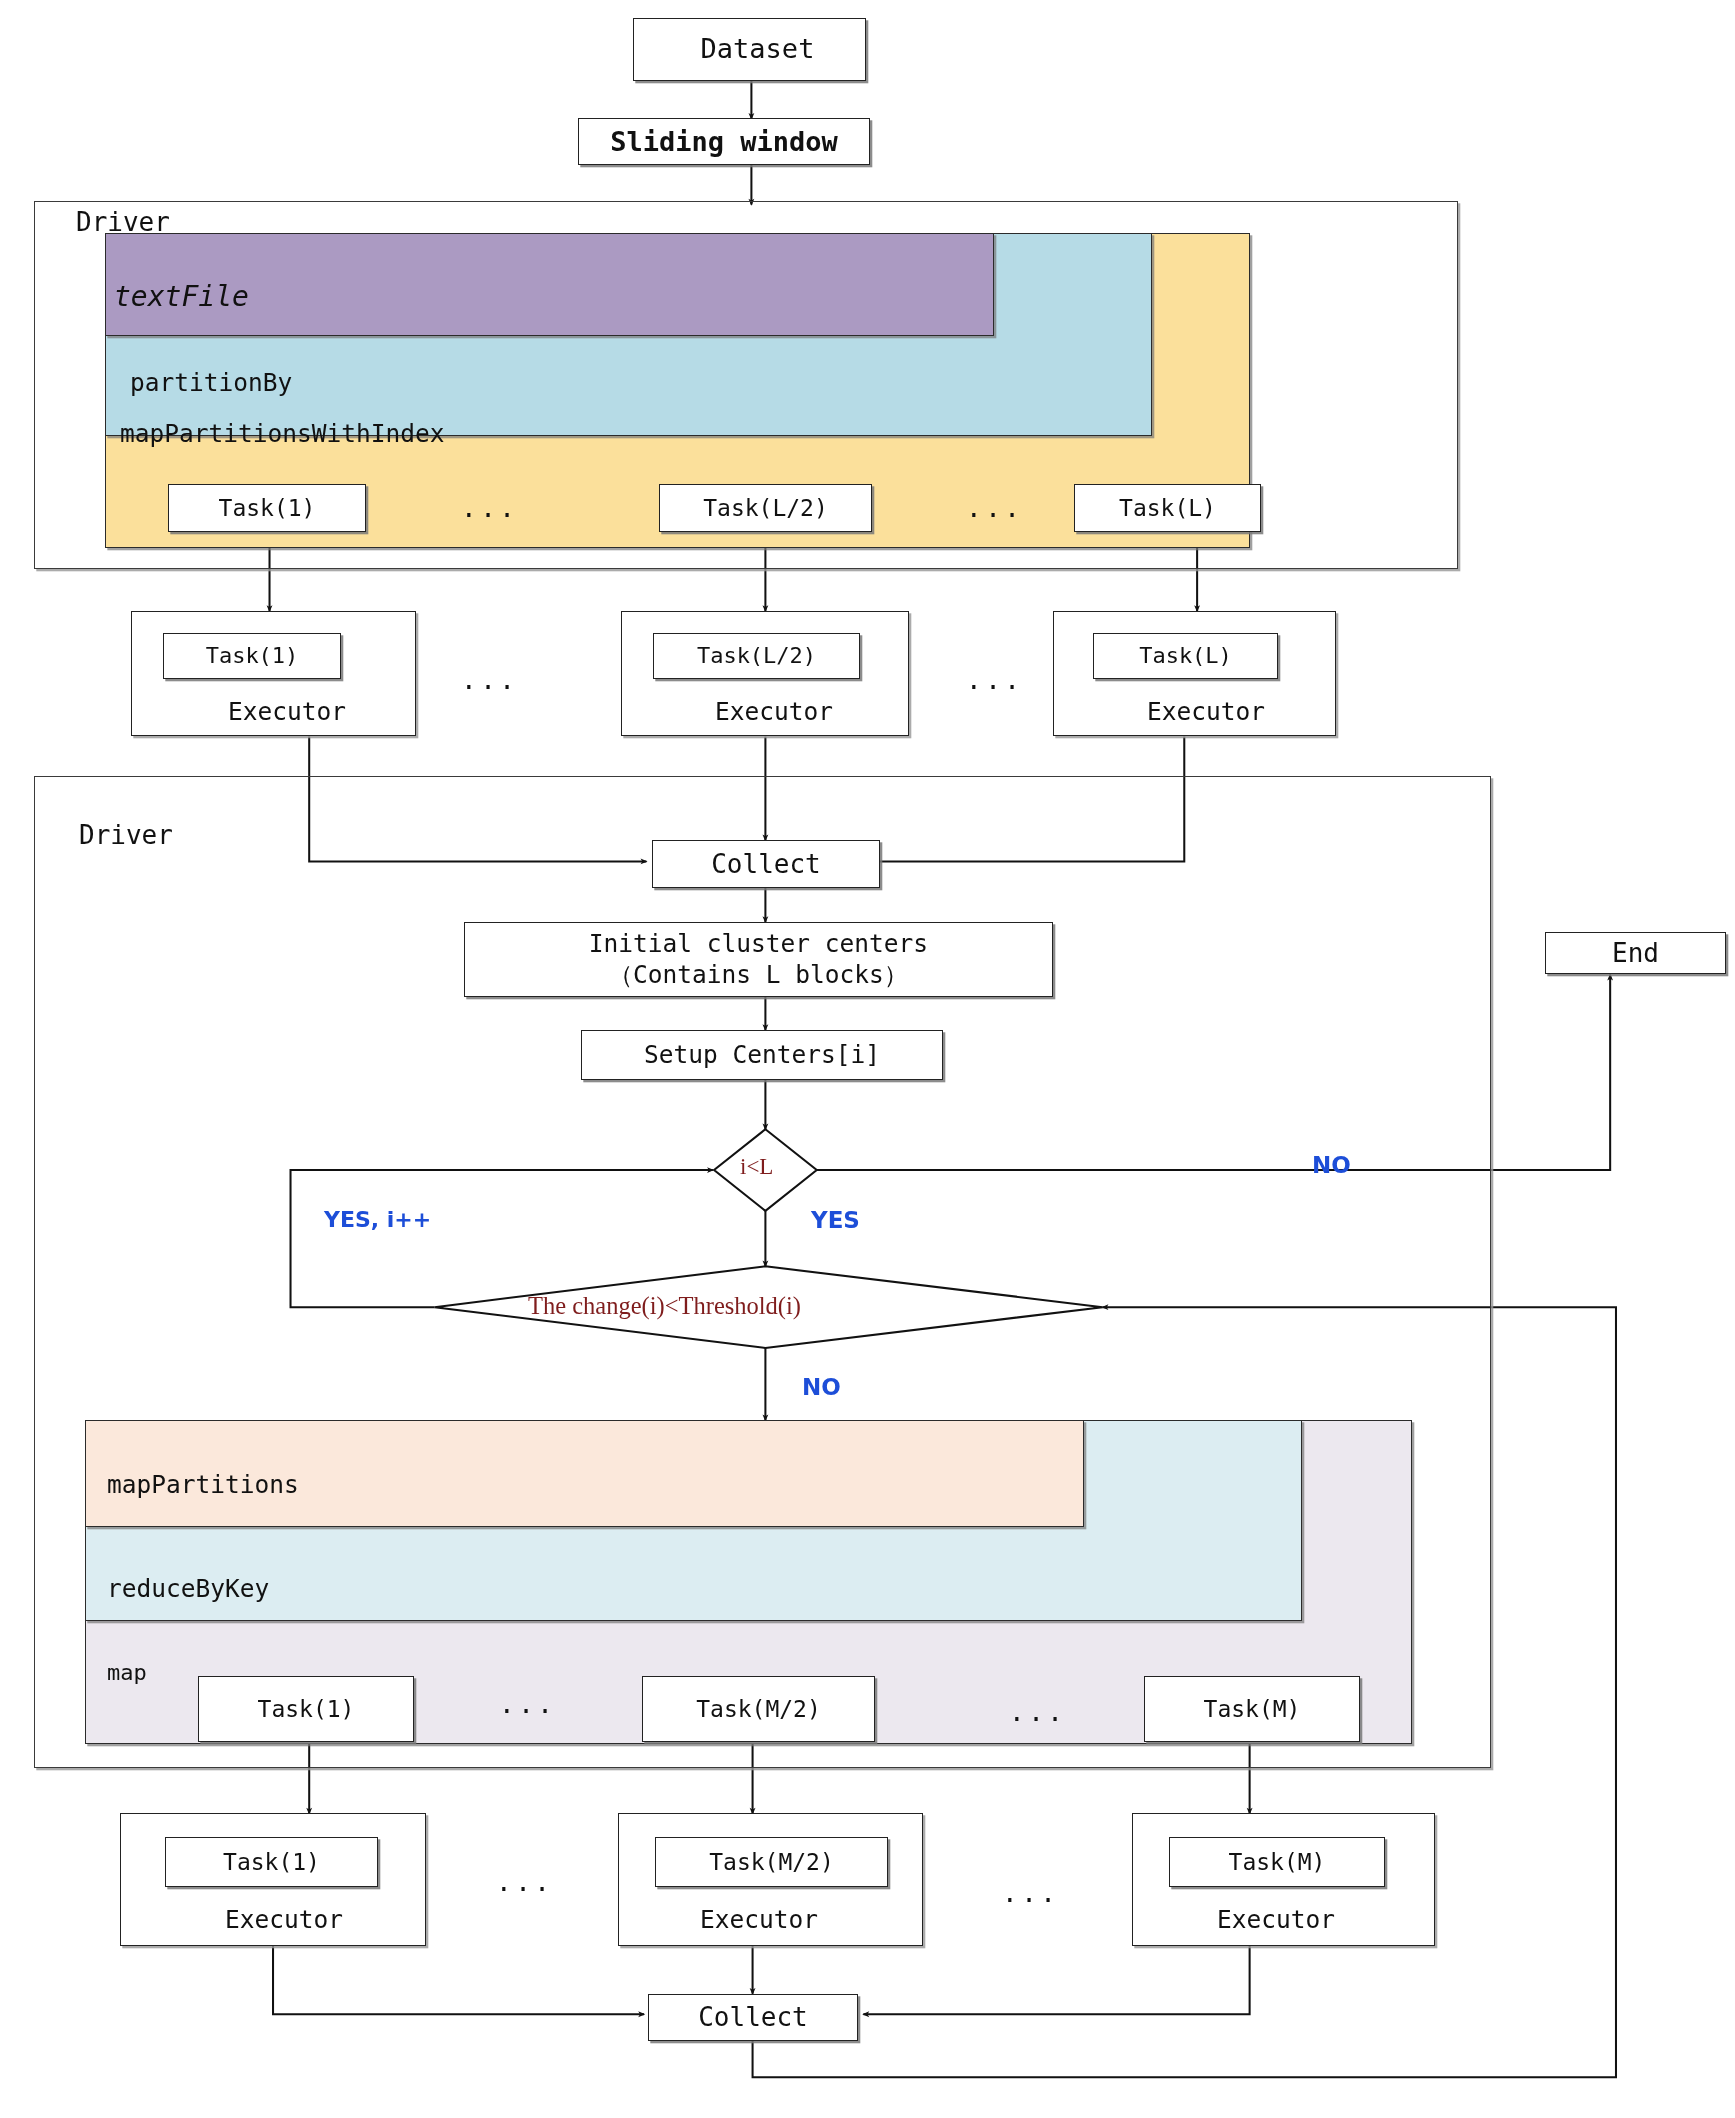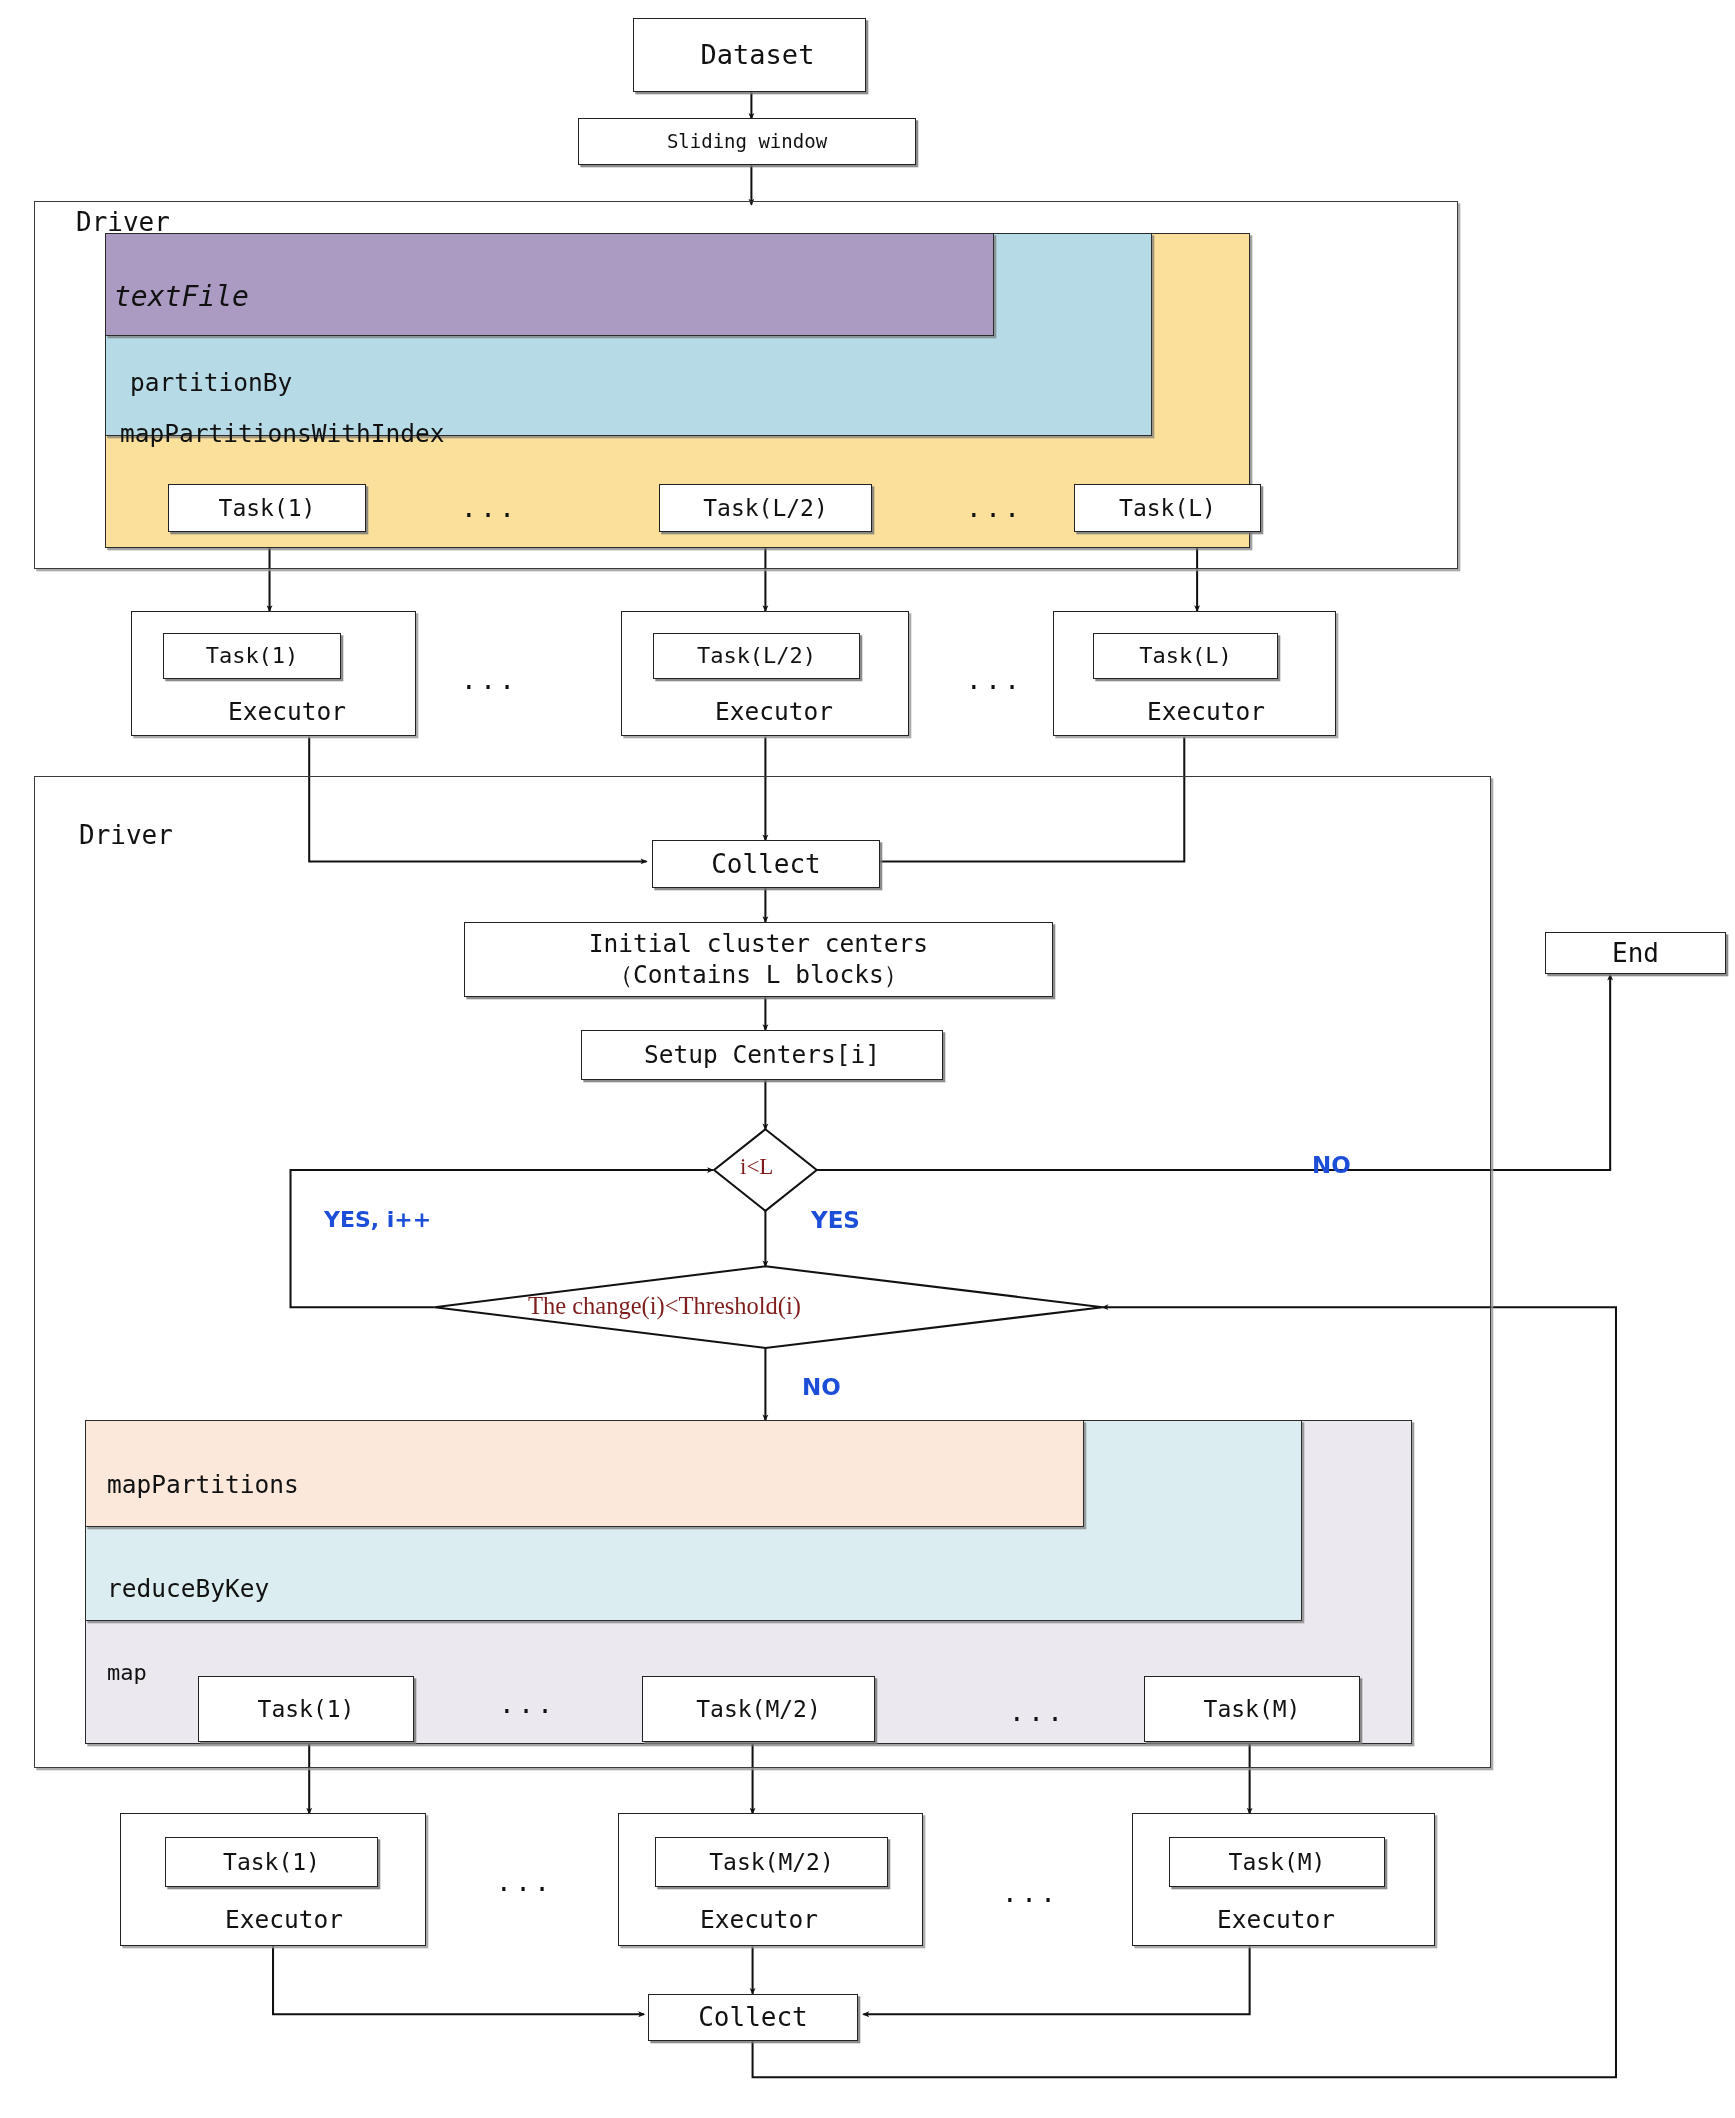--- a/index.html
+++ b/index.html
@@ -123,25 +123,25 @@
       <line x1="2142" y1="2986" x2="2142" y2="3108" marker-end="url(#ah)"></line>
 
       <path d="M468 3335 L468 3452 L1104 3452" marker-end="url(#ah)"></path>
       <path d="M1290 3335 L1290 3417" marker-end="url(#ah)"></path>
       <path d="M2142 3335 L2142 3452 L1480 3452" marker-end="url(#ah)"></path>
 
       <path d="M1290 3495 L1290 3560 L2770 3560 L2770 2240 L1890 2240" marker-end="url(#ah)"></path>
     </g>
   </svg>
 
-  <div class="node" style="left:633px;top:17.5px;width:233px;height:74px;font-size:27px;padding-left:16px;">
+  <div class="node" style="left:633px;top:17.5px;width:233px;height:63px;font-size:27px;padding-left:16px;">
     <span>Dataset</span>
   </div>
 
-  <div class="node" style="left:578px;top:118px;width:338px;height:47px;font-size:19px;">
+  <div class="node" style="left:578px;top:118px;width:292px;height:47px;font-size:27px;font-weight:bold;">
     <span>Sliding window</span>
   </div>
 
   <div class="container" style="left:34px;top:201px;width:1424px;height:368px;"></div>
   <div class="container-label" style="left:76px;top:207px;font-size:26px;">Driver</div>
 
   <div class="band" style="left:105px;top:233px;width:1145px;height:315px;background:#FBE09B;"></div>
 
   <div class="band" style="left:105px;top:233px;width:1047px;height:203px;background:#B6DBE6;"></div>
 

